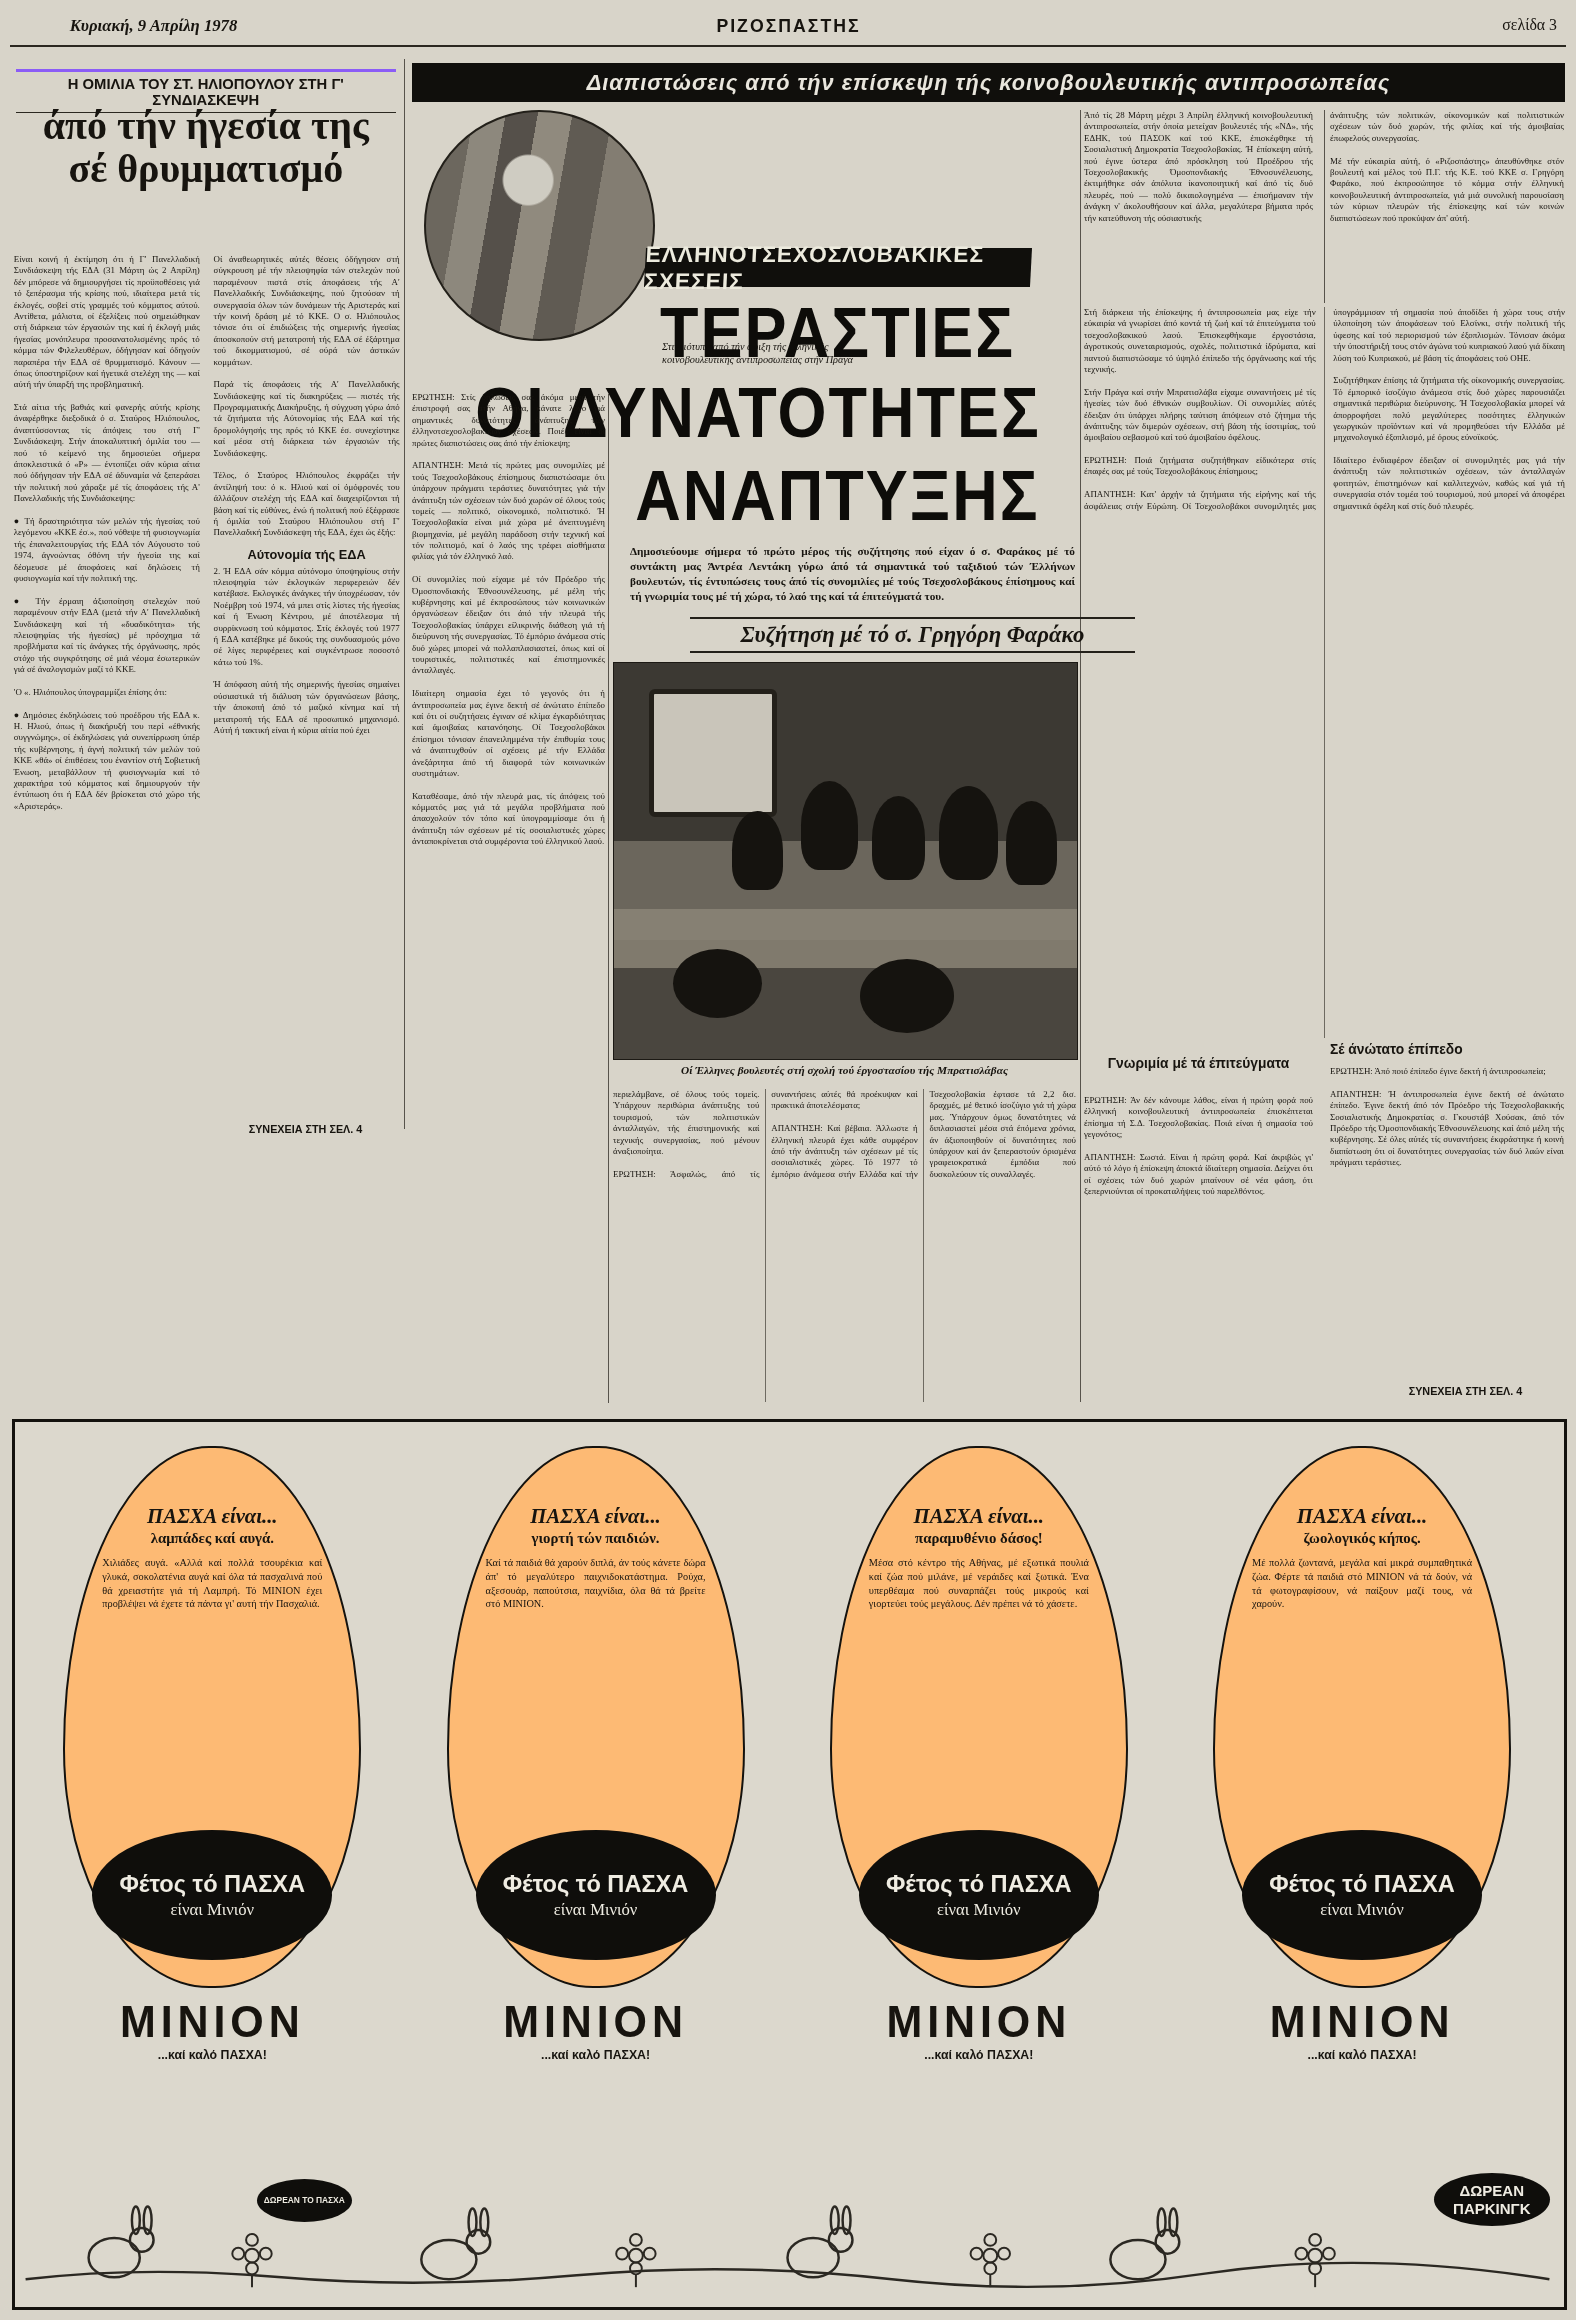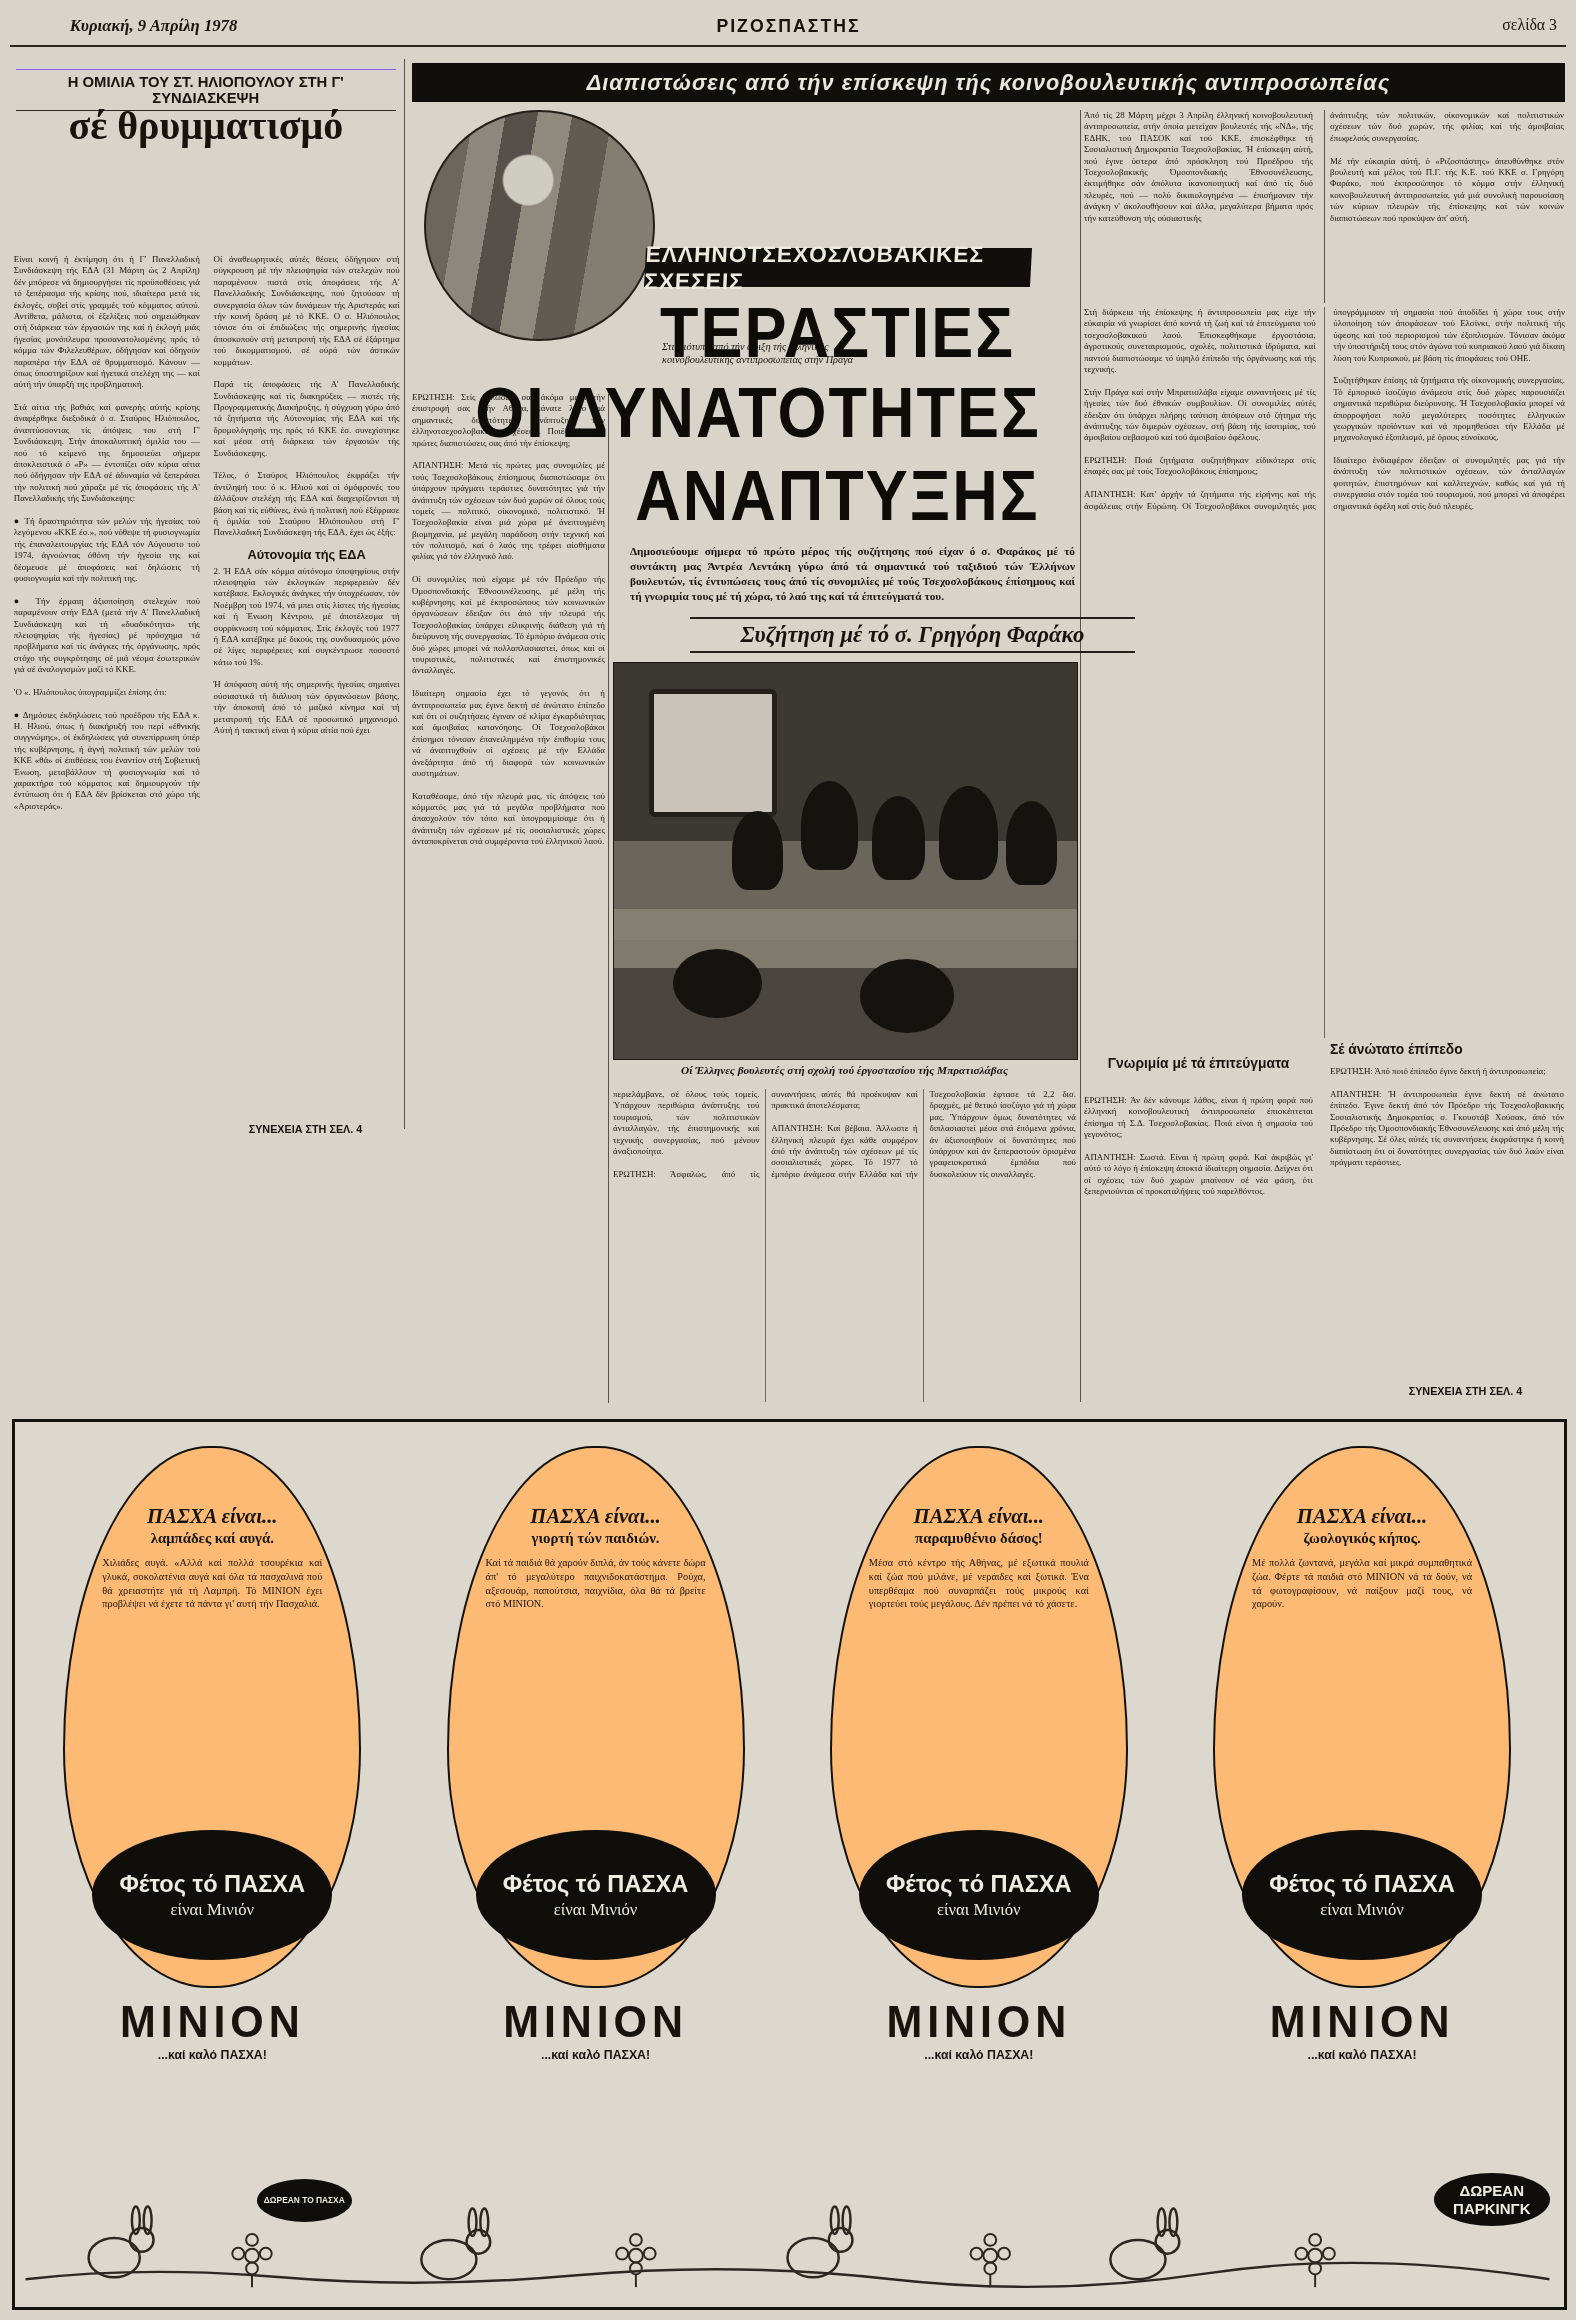--- a/index.html
+++ b/index.html
@@ -16,21 +16,21 @@
   .vline{position:absolute;width:1px;background:#57534b;}
 
   
   .mast-date{left:21.7px;top:15.8px;font-size:16.7px;font-style:italic;font-weight:bold;margin-left:48px;}
   .mast-paper{left:690px;top:15.8px;width:197px;text-align:center;font-size:17.7px;font-weight:bold;letter-spacing:2px;font-family:"Liberation Sans",sans-serif;}
   .mast-page{left:1458px;top:15.8px;width:99px;text-align:right;font-size:15.8px;}
   .mast-rule{left:9.9px;top:45px;width:1556px;height:2px;background:#2b2820;}
 
   
   .kicker{left:15.8px;top:69px;width:380px;text-align:center;font-weight:bold;font-size:14.8px;
-    font-family:"Liberation Sans",sans-serif;padding:3.9px 0;border-top:1px solid #8b5cf6;border-bottom:1px solid #2b2820;}
+    font-family:"Liberation Sans",sans-serif;padding:3.9px 0;border-top:3px solid #8b5cf6;border-bottom:1px solid #2b2820;}
   .la-head{left:13.8px;top:104px;width:384px;text-align:center;font-weight:bold;font-size:40px;line-height:1.08;}
   .la-cols{left:13.8px;top:254px;width:386px;display:flex;gap:13.8px;}
   .la-col{width:186px;}
   .la-sub{font-weight:bold;font-size:12.8px;text-align:center;margin:7.9px 0 3.9px 0;font-family:"Liberation Sans",sans-serif;}
   .cont{font-weight:bold;font-size:10.8px;font-family:"Liberation Sans",sans-serif;text-align:center;}
 
   
   .banner-top{left:412px;top:63px;width:1153px;height:39px;background:#100f0c;color:#e9e6dd;
     display:flex;align-items:center;justify-content:center;font-weight:bold;font-style:italic;
     font-size:21.7px;font-family:"Liberation Sans",sans-serif;letter-spacing:1px;}
@@ -120,20 +120,21 @@
   <div class="abs mast-page">σελίδα 3</div>
   <div class="mast-rule abs"></div>
 
   <div class="vline" style="left:404px;top:59px;height:1070px;"></div>
   <div class="vline" style="left:608px;top:394px;height:1009px;"></div>
   <div class="vline" style="left:1080px;top:110px;height:1292px;"></div>
   <div class="vline" style="left:1324px;top:110px;height:193px;"></div>
 
   <div class="abs kicker">Η ΟΜΙΛΙΑ ΤΟΥ ΣΤ. ΗΛΙΟΠΟΥΛΟΥ ΣΤΗ Γ' ΣΥΝΔΙΑΣΚΕΨΗ</div>
   <div class="abs la-head">
+    <div>άπό τήν ήγεσία της</div>
     <div>σέ θρυμματισμό</div>
   </div>
   <div class="abs la-cols">
     <div class="la-col smalltext just prewrap">Είναι κοινή ή έκτίμηση ότι ή Γ' Πανελλαδική Συνδιάσκεψη τής ΕΔΑ (31 Μάρτη ώς 2 Απρίλη) δέν μπόρεσε νά δημιουργήσει τίς προϋποθέσεις γιά τό ξεπέρασμα τής κρίσης πού, ιδιαίτερα μετά τίς έκλογές, σοβεί στίς γραμμές τού κόμματος αύτού. Αντίθετα, μάλιστα, οί έξελίξεις πού σημειώθηκαν στή διάρκεια τών έργασιών της καί ή έκλογή μιάς ήγεσίας μονόπλευρα προσανατολισμένης πρός τό κόμμα τών Φιλελευθέρων, όδήγησαν καί όδηγούν παραπέρα τήν ΕΔΑ σέ θρυμματισμό. Κάνουν — όπως ύποστηρίζουν καί ήγετικά στελέχη της — καί αύτή τήν ύπαρξή της προβληματική.
 
 Στά αίτια τής βαθιάς καί φανερής αύτής κρίσης άναφέρθηκε διεξοδικά ό σ. Σταύρος Ηλιόπουλος, άναπτύσσοντας τίς άπόψεις του στή Γ' Συνδιάσκεψη. Στήν άποκαλυπτική όμιλία του — πού τό κείμενό της δημοσιεύει σήμερα άποκλειστικά ό «Ρ» — έντοπίζει σάν κύρια αίτια πού όδήγησαν τήν ΕΔΑ σέ άδυναμία νά ξεπεράσει τήν πολιτική πού χάραξε μέ τίς άποφάσεις τής Α' Πανελλαδικής τής Συνδιάσκεψης:
 
 ● Τή δραστηριότητα τών μελών τής ήγεσίας τού λεγόμενου «ΚΚΕ έσ.», πού νόθεψε τή φυσιογνωμία τής έπαναλειτουργίας τής ΕΔΑ τόν Αύγουστο τού 1974, άγνοώντας όθόνη τήν ήγεσία της καί δέσμευσε μέ άποφάσεις καί δηλώσεις τή φυσιογνωμία καί τήν πολιτική της.
 
 ● Τήν έρμαιη άξιοποίηση στελεχών πού παραμένουν στήν ΕΔΑ (μετά τήν Α' Πανελλαδική Συνδιάσκεψη καί τή «δυαδικότητα» τής πλειοψηφίας τής ήγεσίας) μέ πρόσχημα τά προβλήματα καί τίς άνάγκες τής όργάνωσης, πρός στόχο τής συγκρότησης σέ μιά νέομα έσωτερικών γιά σέ άναλογισμών μαζί τό ΚΚΕ.

